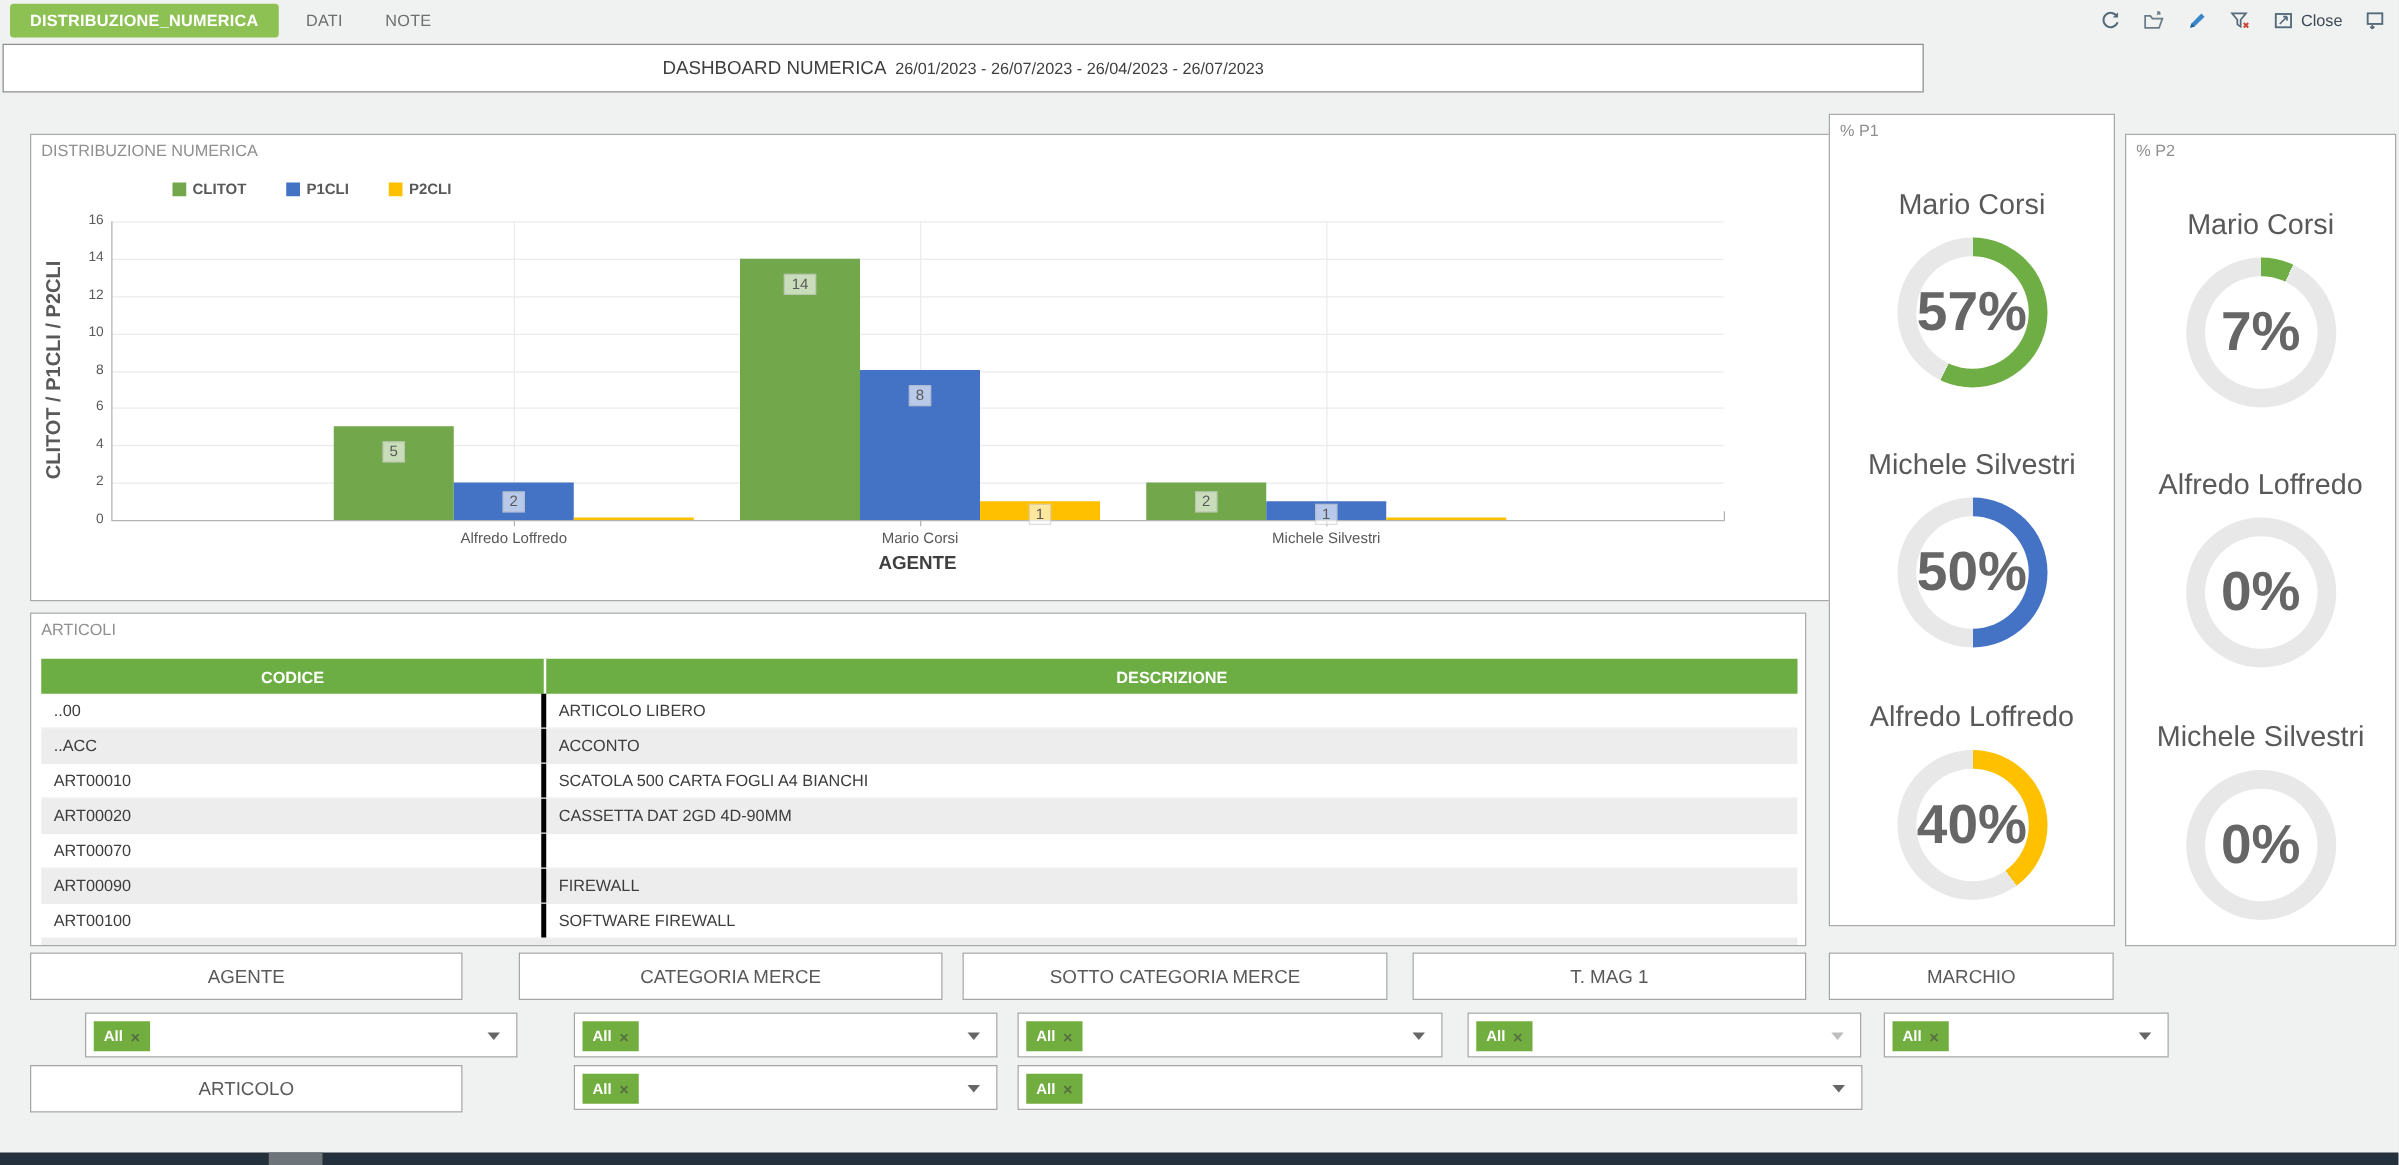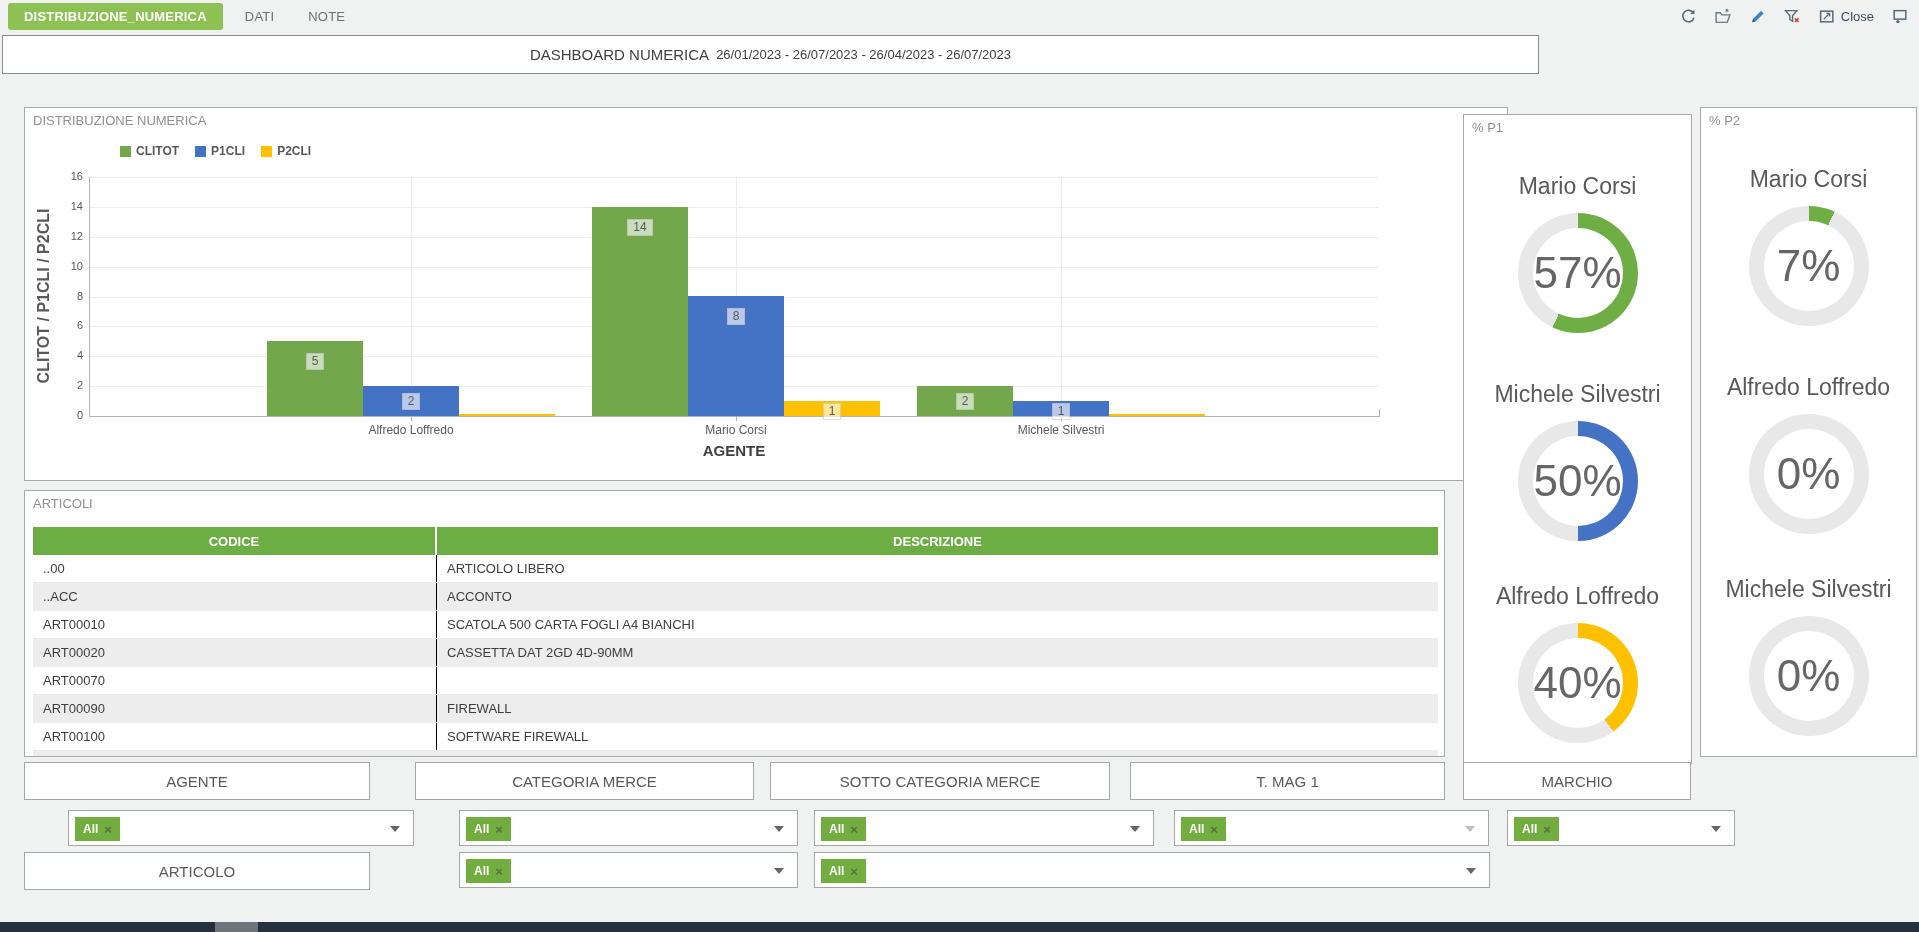--- a/index.html
+++ b/index.html
@@ -21,21 +21,21 @@
   
   .title-bar { position:absolute; left:2px; top:35px; width:1537px; height:39px; background:#ffffff; border:1px solid #8c8c8c; display:flex; align-items:center; justify-content:center; gap:7px; }
   .title-main { font-size:15px; color:#3f3f3f; }
   .title-dates { font-size:13px; color:#3f3f3f; }
 
   .panel { position:absolute; background:#ffffff; border:1px solid #a9a9a9; }
   .panel-title { position:absolute; left:8px; top:5px; font-size:13px; color:#8f8f8f; }
 
   
   #chart-panel { left:24px; top:107px; width:1484px; height:374px; }
-  .legend { position:absolute; left:71px; top:36px; display:flex; gap:16px;padding-left:24px; }
+  .legend { position:absolute; left:89px; top:36px; display:flex; gap:32px;padding-left:24px; }
   .legend-item { display:flex; align-items:center; gap:5px; }
   .legend-swatch { width:11px; height:11px; }
   .legend-label { font-size:12px; font-weight:bold; color:#595959; }
   .hgrid, .vgrid { position:absolute; background:#ececec; }
   .axisline { position:absolute; background:#b3b3b3; }
   .ytick { position:absolute; width:30px; text-align:right; font-size:11px; color:#595959; }
   .ylabel { position:absolute; width:300px; height:22px; text-align:center; font-size:16px; font-weight:bold; color:#595959; transform:rotate(-90deg); }
   .bar { position:absolute; cursor:pointer; }
   .bar-label { position:absolute; font-size:12px; color:#595959; background:rgba(255,255,255,0.62); border:1px solid rgba(160,160,160,0.35); padding:0 5px; line-height:15px; }
   .xlab { position:absolute; width:240px; text-align:center; font-size:12px; color:#595959; cursor:pointer; }
@@ -43,32 +43,32 @@
 
   
   #articoli-panel { left:24px; top:490px; width:1421px; height:267px; overflow:hidden; }
   .tbl { position:absolute; left:8px; top:36px; width:1405px; }
   .tbl-head { display:flex; height:28px; background:#6cae44; }
   .tbl-head .cell { color:#fff; font-size:13px; font-weight:bold; display:flex; align-items:center; justify-content:center; }
   .c1 { width:404px; border-right:2px solid #ffffff; }
   .c2 { flex:1; }
   .tbl-row { display:flex; height:28px; border-bottom:1px solid #ececec; cursor:pointer; }
   .tbl-row .cell { font-size:13px; color:#3d3d3d; display:flex; align-items:center; padding-left:10px; }
-  .tbl-row .c1 { border-right:1px solid #000000; }
+  .tbl-row .c1 { border-right:4px solid #000000; }
   .tbl-row.odd { background:#ededed; }
   .tbl-stub { height:6px; background:#ededed; }
 
   
-  #p1-panel { left:1463px; top:114px; width:229px; height:650px;padding-left:36px; }
+  #p1-panel { left:1463px; top:91px; width:229px; height:650px;padding-left:36px; }
   #p2-panel { left:1700px; top:107px; width:217px; height:650px; }
   .gauge-block { position:absolute; left:0; width:100%; display:flex; flex-direction:column; align-items:center; }
   .gauge-name { font-size:23px; color:#595959; margin-bottom:13px; }
   .donut { position:relative; width:120px; height:120px; border-radius:50%; }
   .donut-hole { position:absolute; left:15px; top:15px; width:90px; height:90px; background:#ffffff; border-radius:50%; }
-  .donut-val { position:absolute; inset:0; display:flex; align-items:center; justify-content:center; font-size:44px; font-weight:normal; color:#666666; }
+  .donut-val { position:absolute; inset:0; display:flex; align-items:center; justify-content:center; font-size:44px; font-weight:bold; color:#666666; }
 
   
   .filter-head { position:absolute; height:38px; background:#ffffff; border:1px solid #a6a6a6; display:flex; align-items:center; justify-content:center; font-size:15px; color:#595959; }
   .filter-drop { position:absolute; height:36px; background:#ffffff; border:1px solid #a6a6a6; cursor:pointer;margin-left:44px; }
   .all-chip { position:absolute; left:6px; top:6px; height:24px; background:#72ae3f; color:#ffffff; font-size:12px; font-weight:bold; display:flex; align-items:center; padding:0 8px; cursor:pointer; }
   .chip-x { margin-left:6px; color:rgba(70,70,70,0.6); font-weight:bold; font-size:13px; }
   .drop-arrow { position:absolute; right:13px; top:15px; width:0; height:0; border-left:5px solid transparent; border-right:5px solid transparent; border-top:6px solid #666; }
   .drop-arrow.disabled { border-top-color:#bdbdbd; }
 
   

